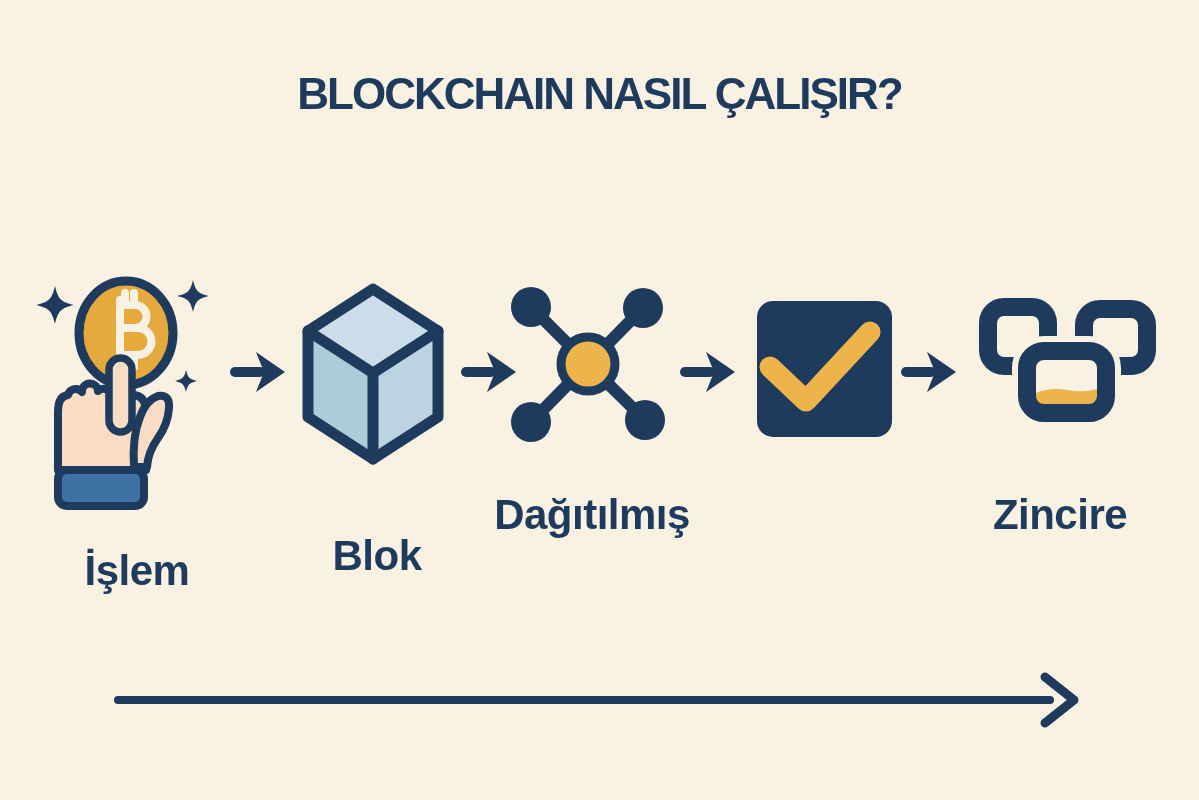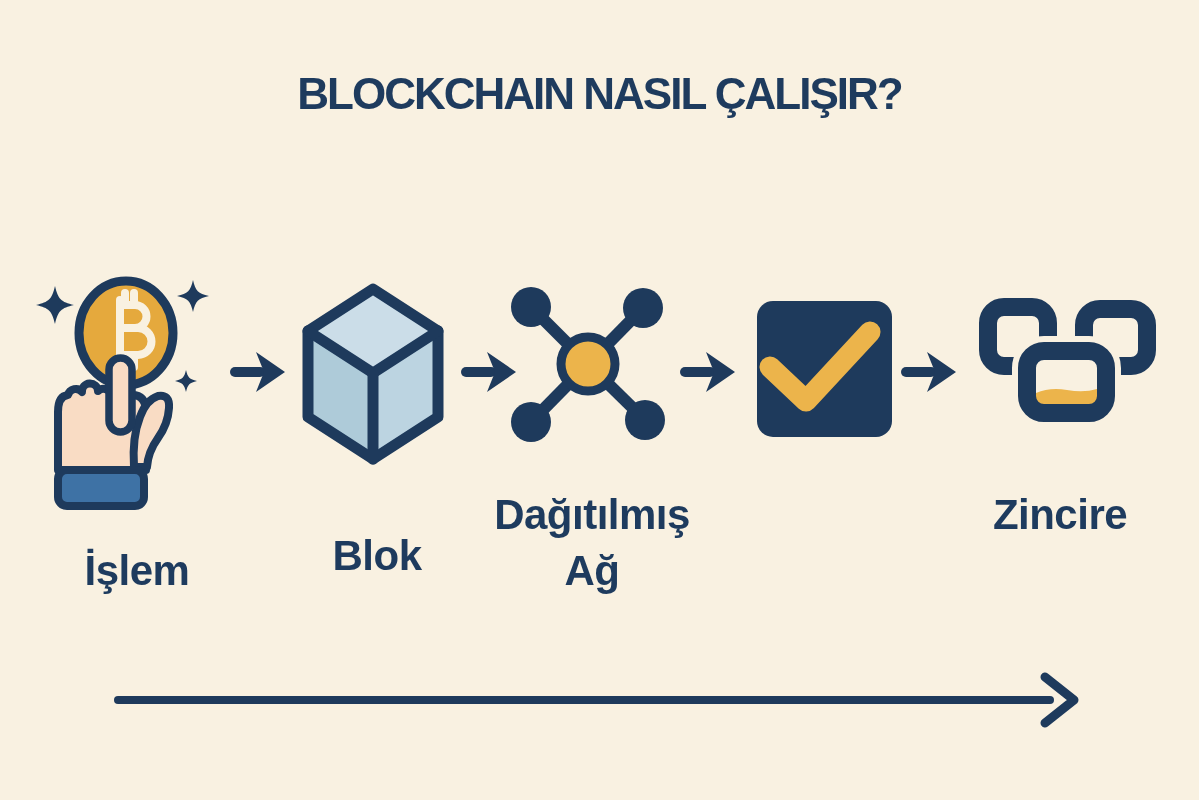--- a/index.html
+++ b/index.html
@@ -137,21 +137,20 @@
   <div class="step-label" style="left:37px;top:543px;width:200px">
     <span class="label-line">İşlem</span>
   </div>
 
   <div class="step-label" style="left:277px;top:528px;width:200px">
     <span class="label-line">Blok</span>
   </div>
 
   <div class="step-label" style="left:472px;top:487px;width:240px">
     <span class="label-line">Dağıtılmış</span>
-    <span class="label-line">Ağ</span>
   </div>
 
 
   <div class="step-label" style="left:950px;top:487px;width:220px">
     <span class="label-line">Zincire</span>
   </div>
 
   <div class="bottom-arrow">
     <svg width="985" height="60" viewBox="0 0 985 60">
       <line x1="18" y1="30" x2="950" y2="30" stroke="#1e3a5c" stroke-width="8" stroke-linecap="round"></line>

